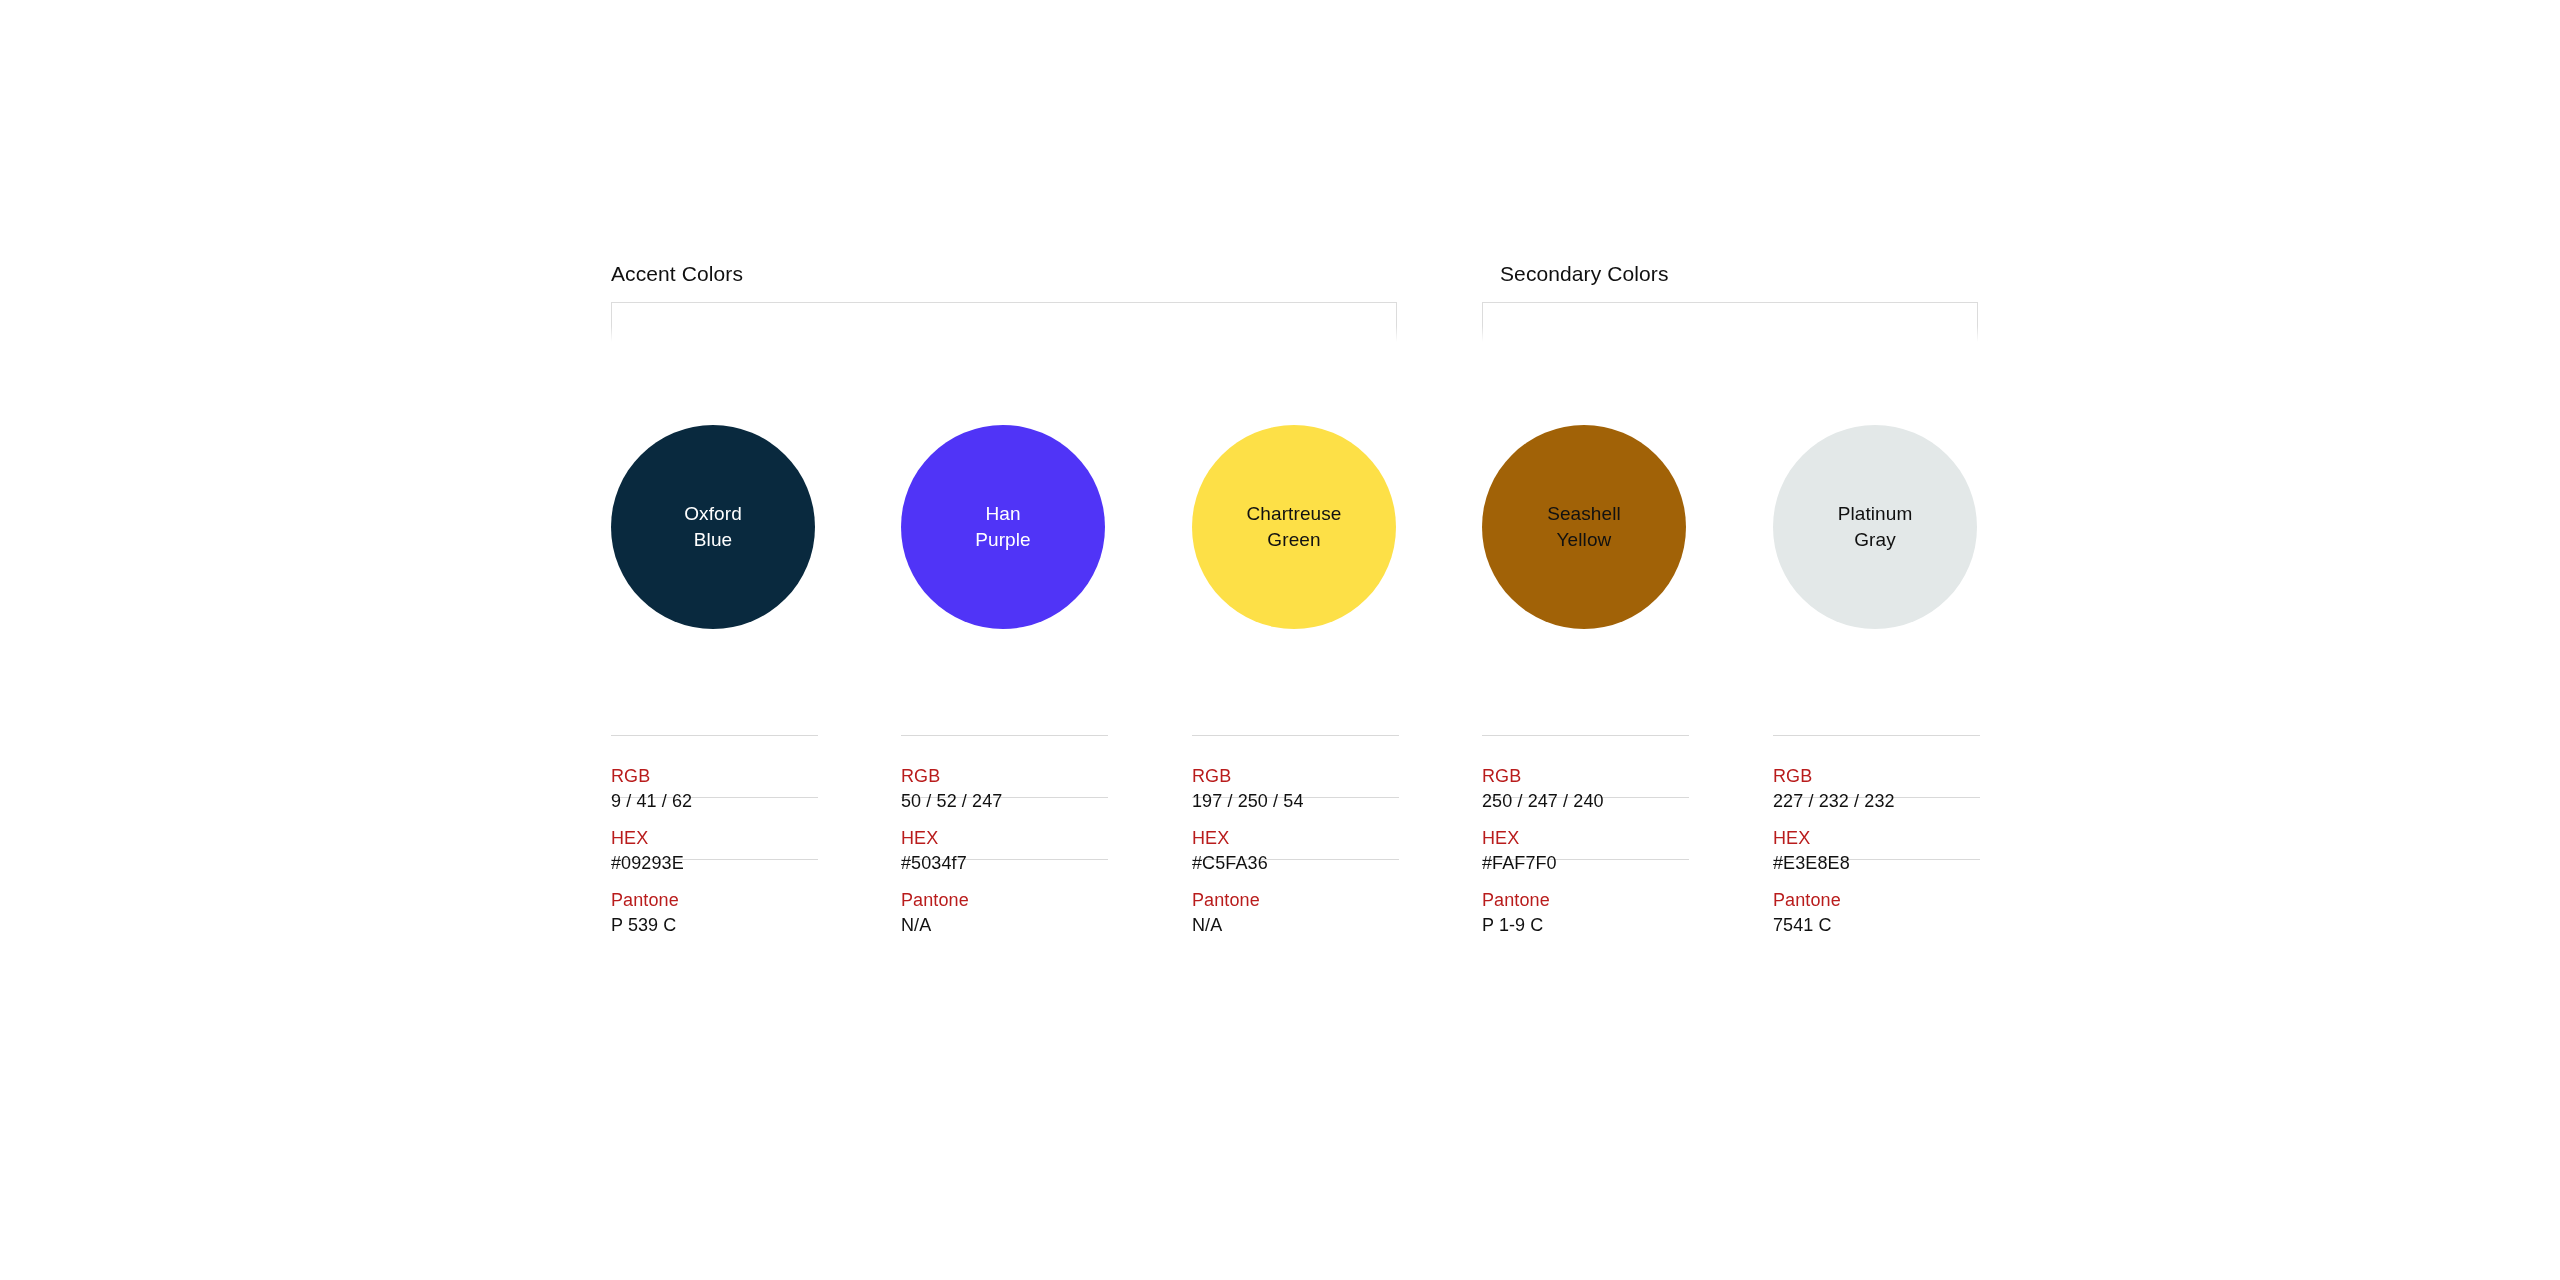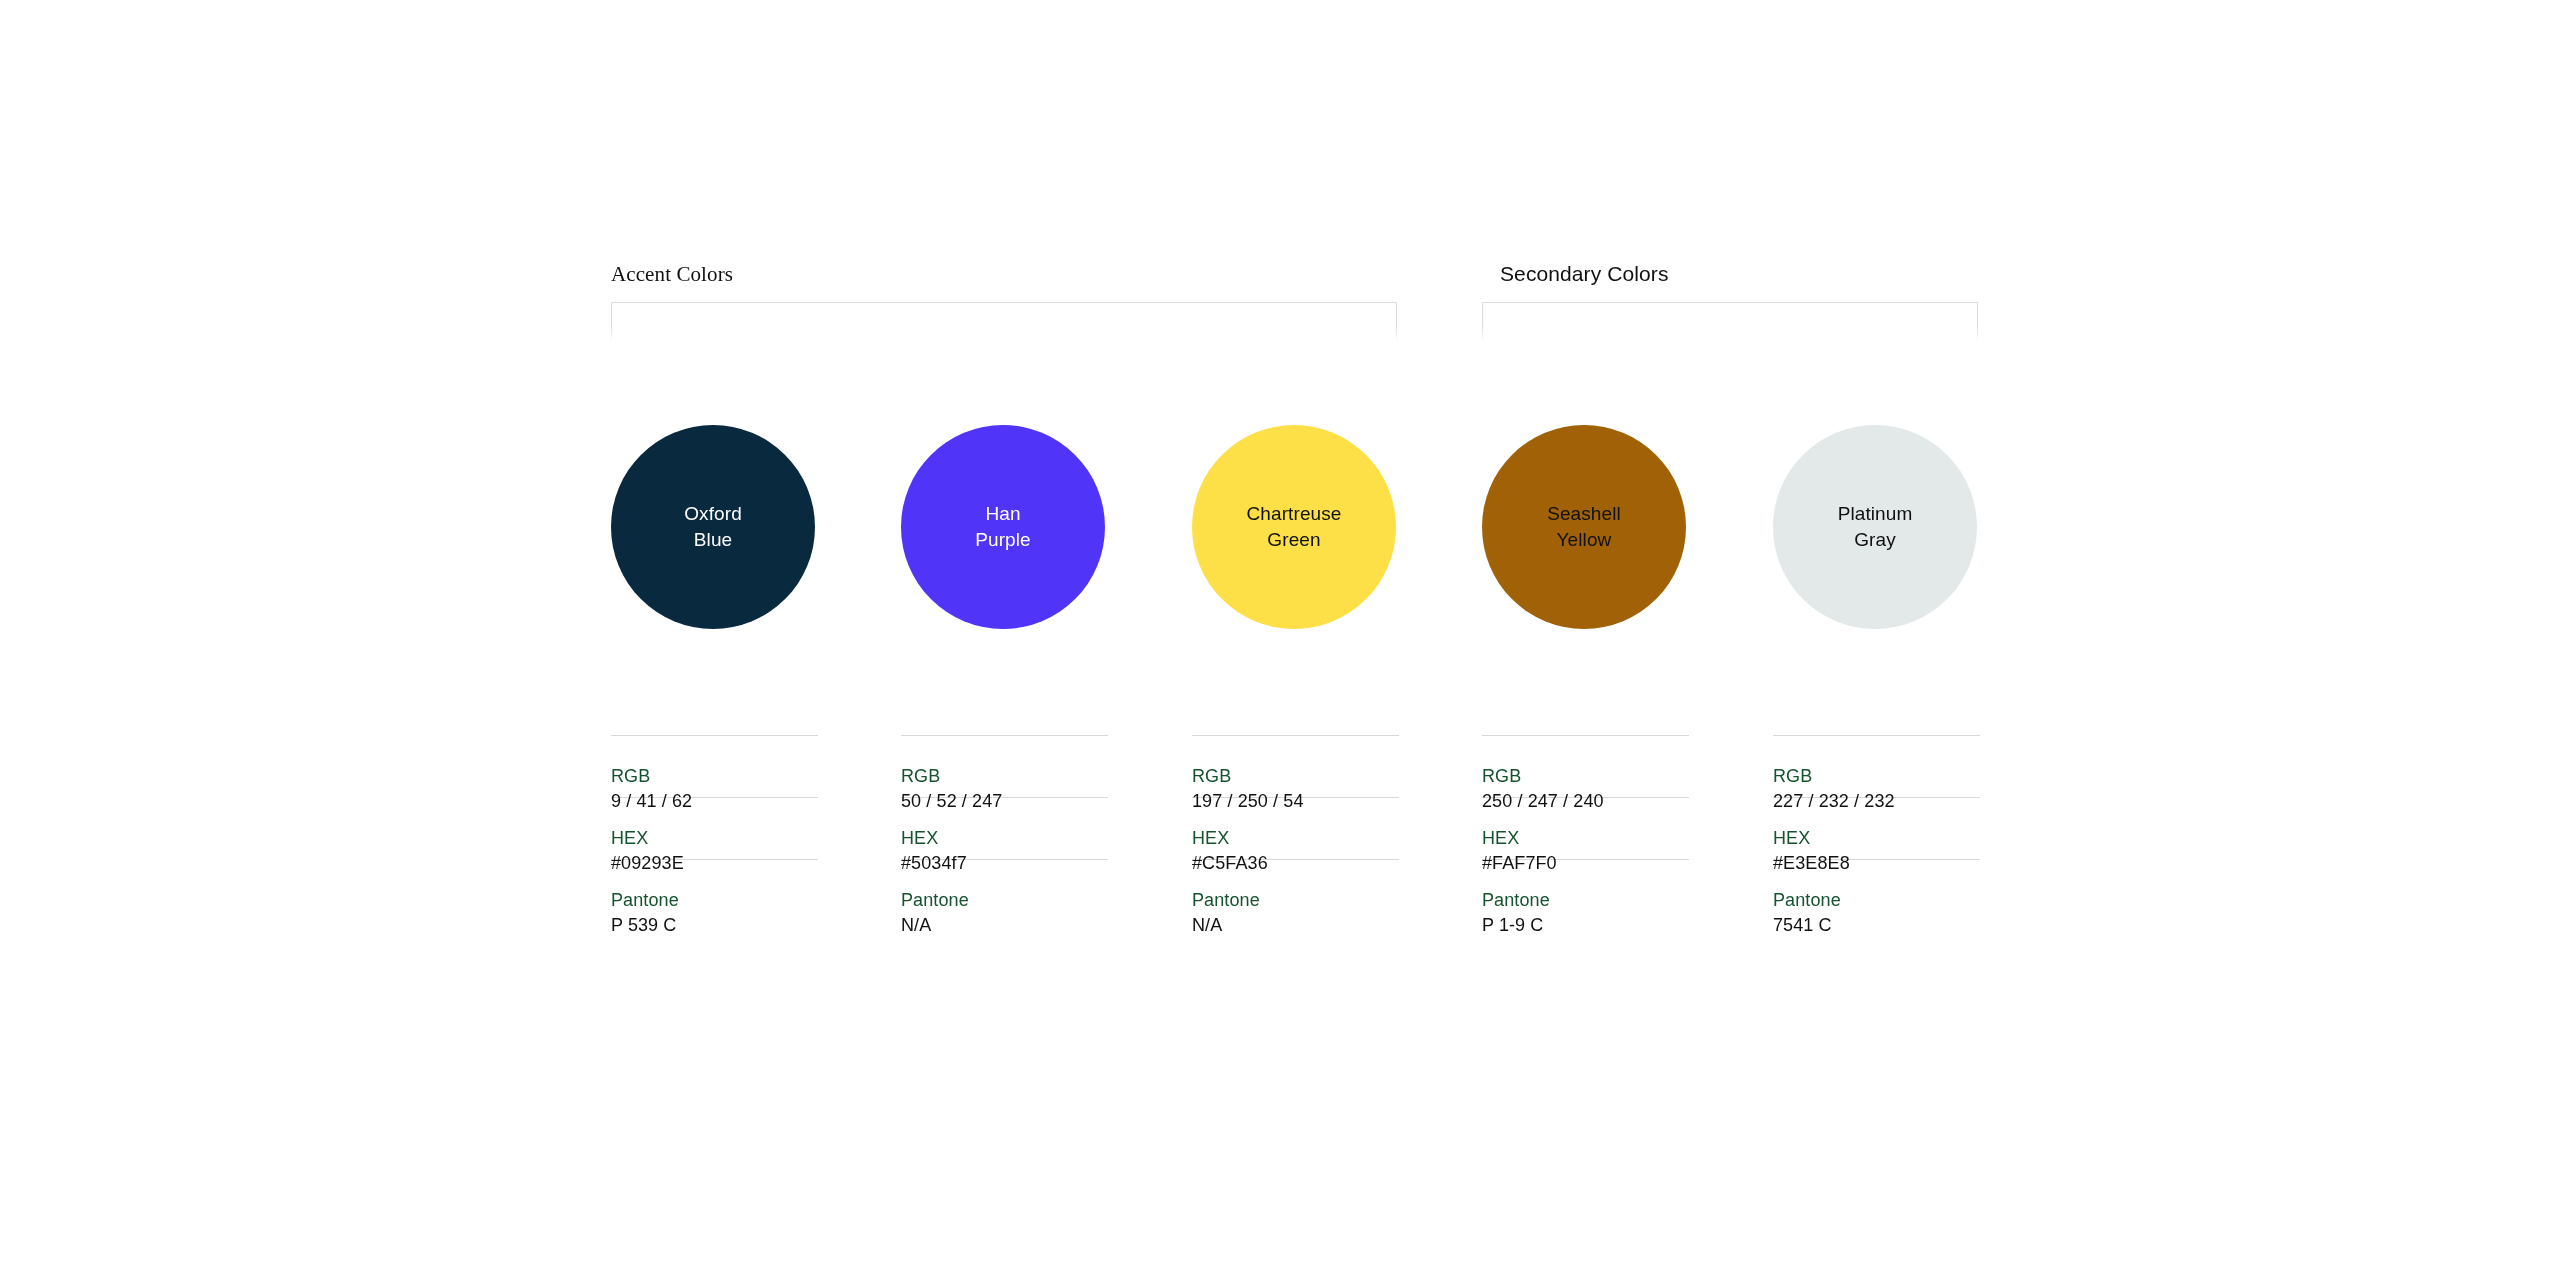--- a/index.html
+++ b/index.html
@@ -20,21 +20,21 @@
 
   
   .section-label {
     position: absolute;
     font-size: 21px;
     line-height: 26px;
     letter-spacing: 0.1px;
     color: #101010;
     white-space: nowrap;
   }
-  #accent-label   { left: 611px;  top: 261px; font-family: Liberation Serif, serif; }
+  #accent-label   { left: 611px;  top: 261px; }
   #secondary-label{ left: 1482px; top: 261px; margin-left: 18px; }
 
   
   .group-frame {
     position: absolute;
     top: 302px;
     height: 250px;
     border: 1px solid #dcdcdc;
     border-bottom: none;
     box-sizing: border-box;
@@ -89,21 +89,21 @@
     padding-top: 28px;
     padding-bottom: 8px;
     height: 62px;
     box-sizing: border-box;
   }
   .spec-label {
     display: block;
     font-size: 18px;
     line-height: 25px;
     letter-spacing: 0.1px;
-    color: #14532d;
+    color: #b91c1c;
   }
   .spec-value {
     display: block;
     font-size: 18px;
     line-height: 25px;
     letter-spacing: 0.1px;
     color: #111111;
   }
 </style>
 </head>

